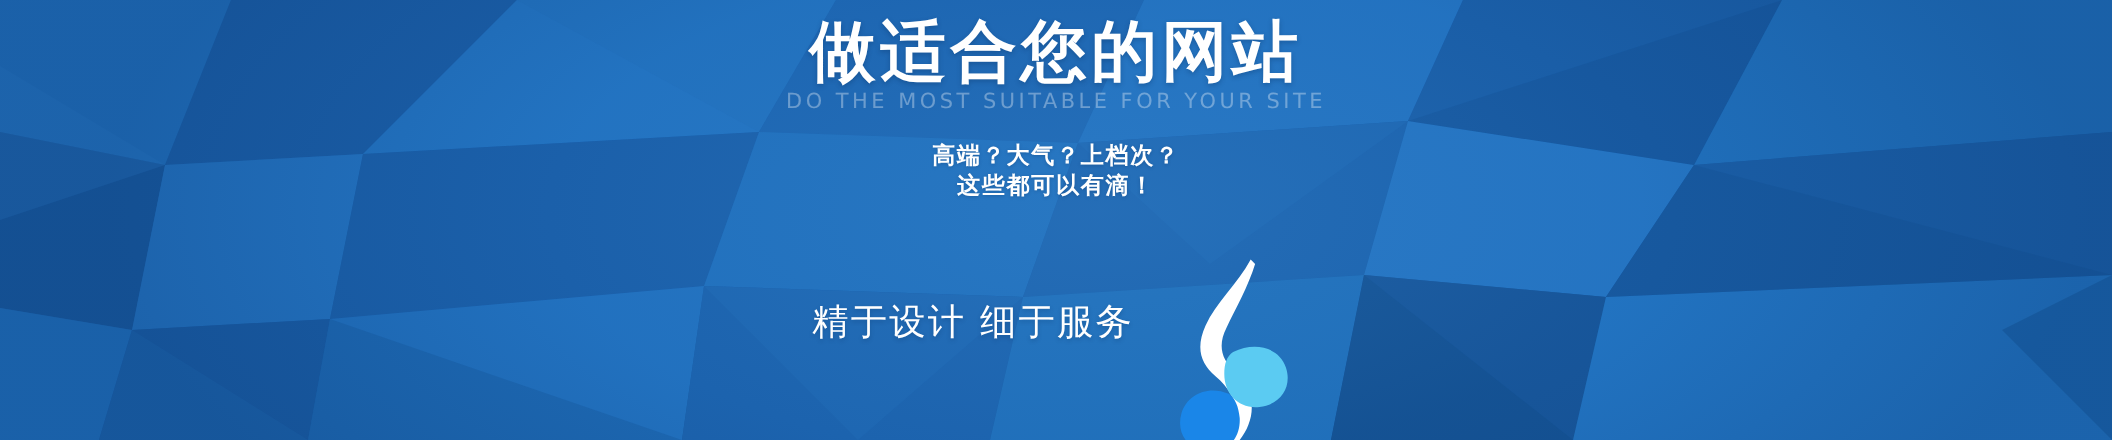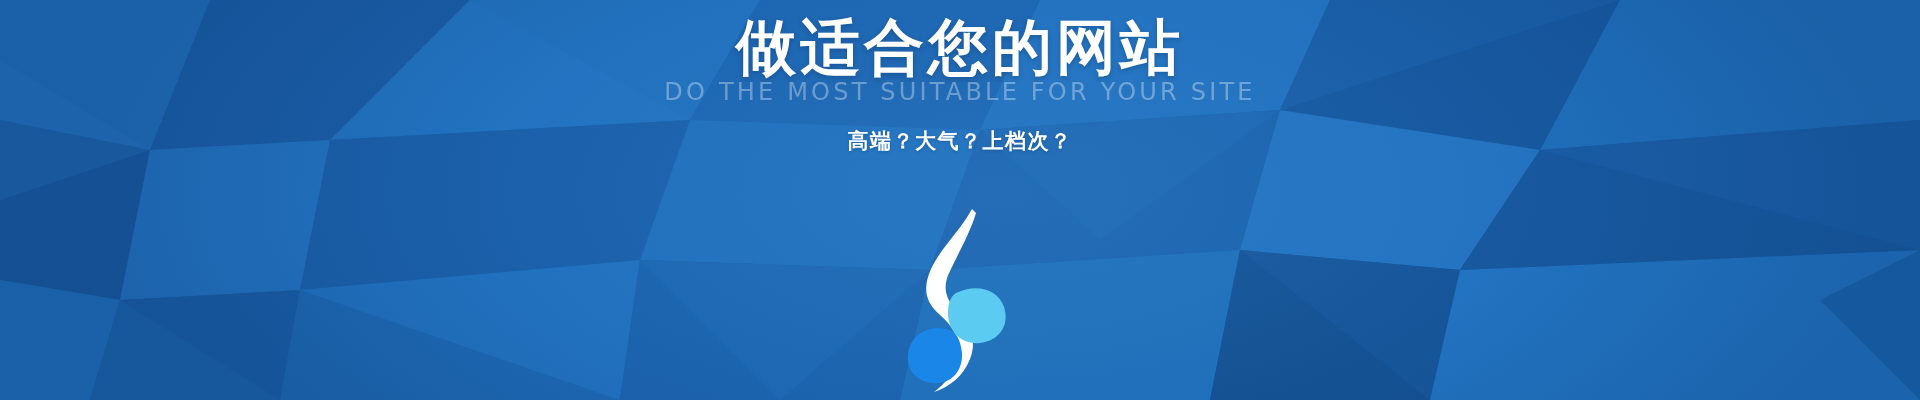--- a/index.html
+++ b/index.html
@@ -48,21 +48,21 @@
     font-weight:700;
     color:#ffffff;
     letter-spacing:4px;
     text-shadow:0 2px 5px rgba(6,40,82,0.30);
     white-space:nowrap;
     text-align:center;
   }
 
   .title-sub-en {
     margin-top:-2px;
-    font-size:24px;
+    font-size:19px;
     line-height:24px;
     font-weight:400;
     color:rgba(255,255,255,0.34);
     letter-spacing:3.2px;
     white-space:nowrap;
   }
 
   .tagline {
     font-size:21px;
     line-height:27px;
@@ -158,23 +158,25 @@
   <div id="bg-vignette"></div>
 
   <div id="content">
 
     <div class="title-main">做适合您的网站</div>
 
     <div class="title-sub-en">DO THE MOST SUITABLE FOR YOUR SITE</div>
 
     <div class="tagline first">高端？大气？上档次？</div>
 
+    <div class="tagline">这些都可以有滴！</div>
 
     <div id="slogan-row">
 
+      <div class="slogan left">精于设计 细于服务</div>
 
       <div id="logo-mark">
         <svg viewBox="0 0 120 190" fill="none">
 
           <path d="M72 4
                    C 60 26, 40 44, 31 64
                    C 22 84, 26 98, 40 110
                    C 54 122, 60 134, 58 150
                    C 56 166, 46 178, 34 187
                    C 50 182, 64 170, 70 154

